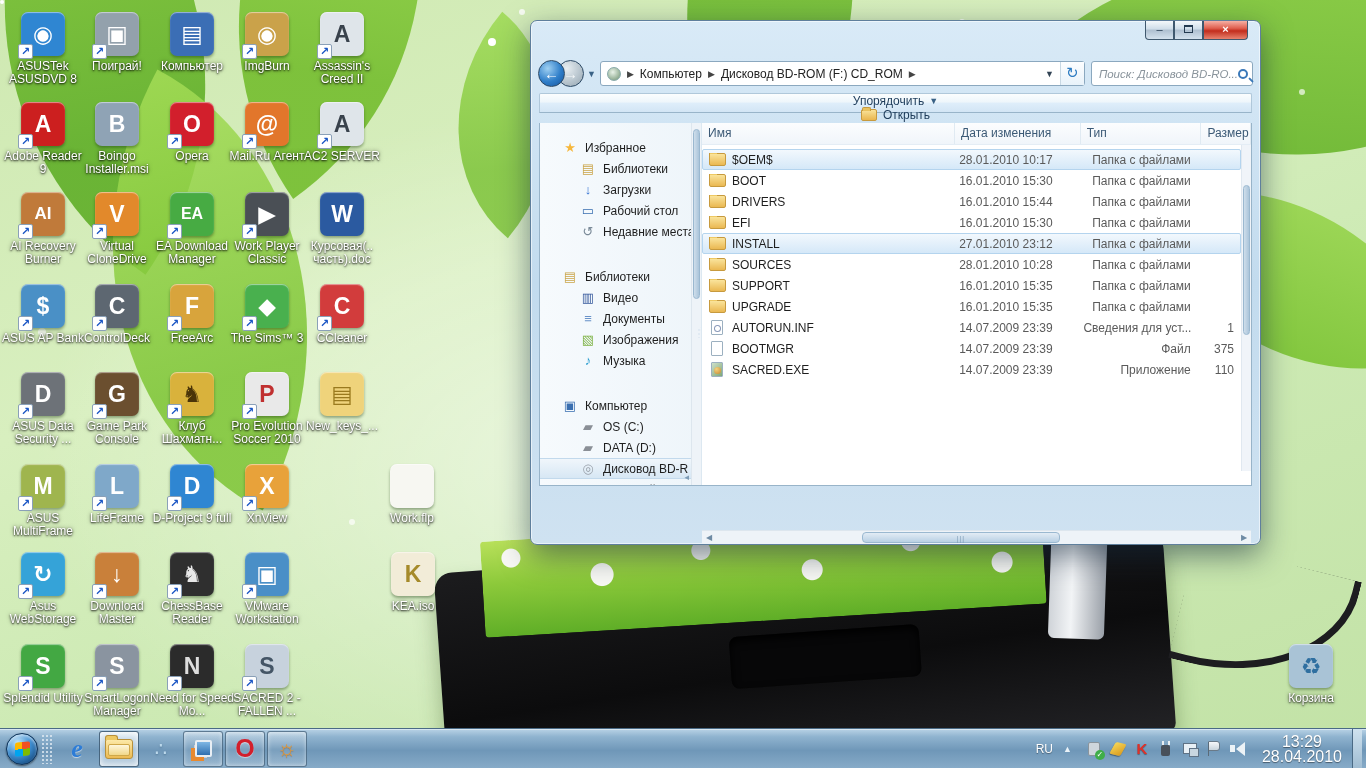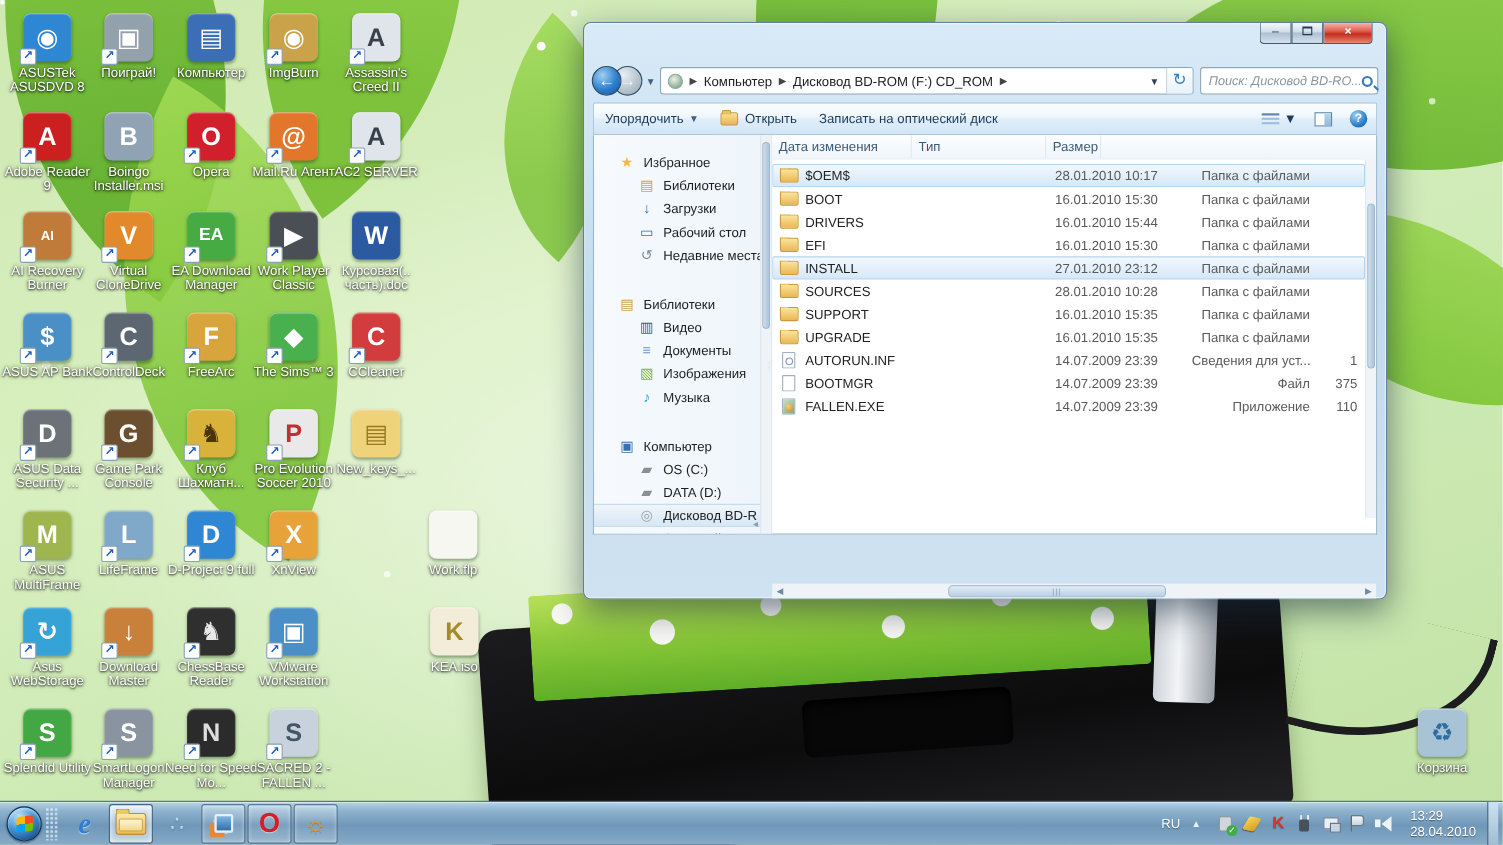--- a/index.html
+++ b/index.html
@@ -108,24 +108,24 @@
     background:linear-gradient(180deg,#fdfeff,#e8f2fa); }
   #searchbox { flex:0 0 160px; height:25px; margin-left:6px; background:#fff;
     border:1px solid #8ba8bf; border-radius:3px; display:flex; align-items:center; padding:0 4px 0 7px; }
   #searchbox .ph { flex:1; font-size:11.5px; font-style:italic; color:#8a949c;
     white-space:nowrap; overflow:hidden; }
   .mag { width:10px; height:10px; border:2px solid #3a78b8; border-radius:50%; position:relative; flex:0 0 auto; }
   .mag::after { content:""; position:absolute; left:8px; top:8px; width:6px; height:2px;
     background:#3a78b8; transform:rotate(45deg); border-radius:1px; }
 
   
-  #toolbar { position:absolute; left:8px; right:8px; top:72px; height:30px;
+  #toolbar { position:absolute; left:8px; right:8px; top:72px; height:20px;
     background:linear-gradient(180deg,#fbfdfe 0%,#eef6fb 45%,#dfeefa 50%,#d2e5f5 100%);
     border:1px solid #b0c8da; border-bottom:1px solid #98b4c9; border-radius:2px 2px 0 0;
-    display:flex; align-items:center; font-size:12px; color:#1e3c5a; }
+    display:flex; align-items:center; font-size:12px; color:#1e3c5a;flex-direction:column; }
   .tool { padding:0 10px; display:flex; align-items:center; height:100%; white-space:nowrap; }
   .tool .dd { font-size:9px; color:#3a6286; margin-left:5px; }
   .tool .mini-folder { width:16px; height:12px; margin-right:6px; position:relative;
     background:linear-gradient(#f9e39a,#e9b64e); border:1px solid #c79a3e; border-radius:2px; }
   .tool .mini-folder::before { content:""; position:absolute; left:0; top:-3px; width:7px; height:3px;
     background:#e9c25e; border:1px solid #c79a3e; border-bottom:none; border-radius:2px 2px 0 0; }
   #toolbar .spacer { flex:1; }
   .tool-ico { display:flex; align-items:center; padding:0 8px; height:100%; }
   .views-lines { width:16px; height:12px;
     background:linear-gradient(#5f87ad,#5f87ad) 0 1px/16px 2px no-repeat,
@@ -266,21 +266,21 @@
   .ti-plug::after { content:""; position:absolute; top:1px; left:5px; width:8px; height:4px;
     background:linear-gradient(90deg,#e8eef2 2px, transparent 2px, transparent 6px, #e8eef2 6px); }
   .ti-net::before { content:""; width:12px; height:9px; background:#e8f0f6; border:1px solid #5f7285; }
   .ti-net::after { content:""; position:absolute; right:0; bottom:1px; width:8px; height:7px;
     background:#c8d6e0; border:1px solid #5f7285; }
   .ti-flag::before { content:""; width:10px; height:8px; background:linear-gradient(#f6f8fa,#c8d4dc);
     border:1px solid #6a7a88; border-radius:1px 3px 3px 1px; margin-bottom:5px; }
   .ti-flag::after { content:""; position:absolute; left:3px; top:2px; width:1px; height:14px; background:#5a6a78; }
   .ti-vol::before { content:""; width:5px; height:7px; background:#ecf2f6; }
   .ti-vol::after { content:""; width:0; height:0; border:7px solid transparent; border-right:9px solid #ecf2f6; margin-left:-6px; }
-  #clock { color:#fff; font-size:12px; line-height:15px; margin:0 10px 0 12px;
+  #clock { color:#fff; font-size:16px; text-align:center; line-height:15px; margin:0 10px 0 12px;
     text-shadow:0 1px 1px rgba(0,0,0,.45); }
   #showdesk { width:10px; height:40px; border-left:1px solid #4a6a85;
     background:linear-gradient(180deg,#cfe2ef,#9fbcd2); }
 </style>
 </head>
 <body>
 
 <div id="desktop">
   <div class="leaf l1"></div>
   <div class="leaf l2"></div>
@@ -364,21 +364,21 @@
   </div>
       <div class="dicon" style="left: 299px; top: 102px;">
     <div class="tile" style="background: rgb(223, 229, 234);">
       <span class="glyph" style="color: rgb(57, 66, 76);">A</span>
       <span class="sc-arrow">↗</span>
     </div>
     <div class="dlabel">AC2 SERVER</div>
   </div>
       <div class="dicon" style="left: 0px; top: 192px;">
     <div class="tile" style="background: rgb(192, 122, 58);">
-      <span class="glyph" style="font-size: 12px;">AI</span>
+      <span class="glyph" style="font-size: 17px;">AI</span>
       <span class="sc-arrow">↗</span>
     </div>
     <div class="dlabel">AI Recovery Burner</div>
   </div>
       <div class="dicon" style="left: 74px; top: 192px;">
     <div class="tile" style="background: rgb(226, 137, 43);">
       <span class="glyph">V</span>
       <span class="sc-arrow">↗</span>
     </div>
     <div class="dlabel">Virtual CloneDrive</div>
@@ -722,20 +722,21 @@
           </div>
         </div>
       <div class="vscroll">
         <div class="thumb"></div>
         <div class="grip">≡</div>
       </div>
       <div class="side-hint">◂</div>
     </div>
     <div id="filearea">
       <div id="colheads">
+        <div class="ch c-name">Имя</div>
         <div class="ch c-date">Дата изменения</div>
         <div class="ch c-type">Тип</div>
         <div class="ch c-size">Размер</div>
       </div>
       <div id="rows">
           <div class="frow sel">
     <div class="fcell f-name">
               <span class="ficon folder"></span>
               <span class="ftext">$OEM$</span>
             </div>
@@ -820,21 +821,21 @@
               <span class="ficon file"></span>
               <span class="ftext">BOOTMGR</span>
             </div>
     <div class="fcell f-date">14.07.2009 23:39</div>
     <div class="fcell f-type">Файл</div>
     <div class="fcell f-size">375</div>
   </div>
           <div class="frow">
     <div class="fcell f-name">
               <span class="ficon file-exe"></span>
-              <span class="ftext">FALLEN.EXE</span>
+              <span class="ftext">SACRED.EXE</span>
             </div>
     <div class="fcell f-date">14.07.2009 23:39</div>
     <div class="fcell f-type">Приложение</div>
     <div class="fcell f-size">110</div>
   </div>
         </div>
       <div class="vscroll2">
         <div class="thumb"></div>
       </div>
     </div>

